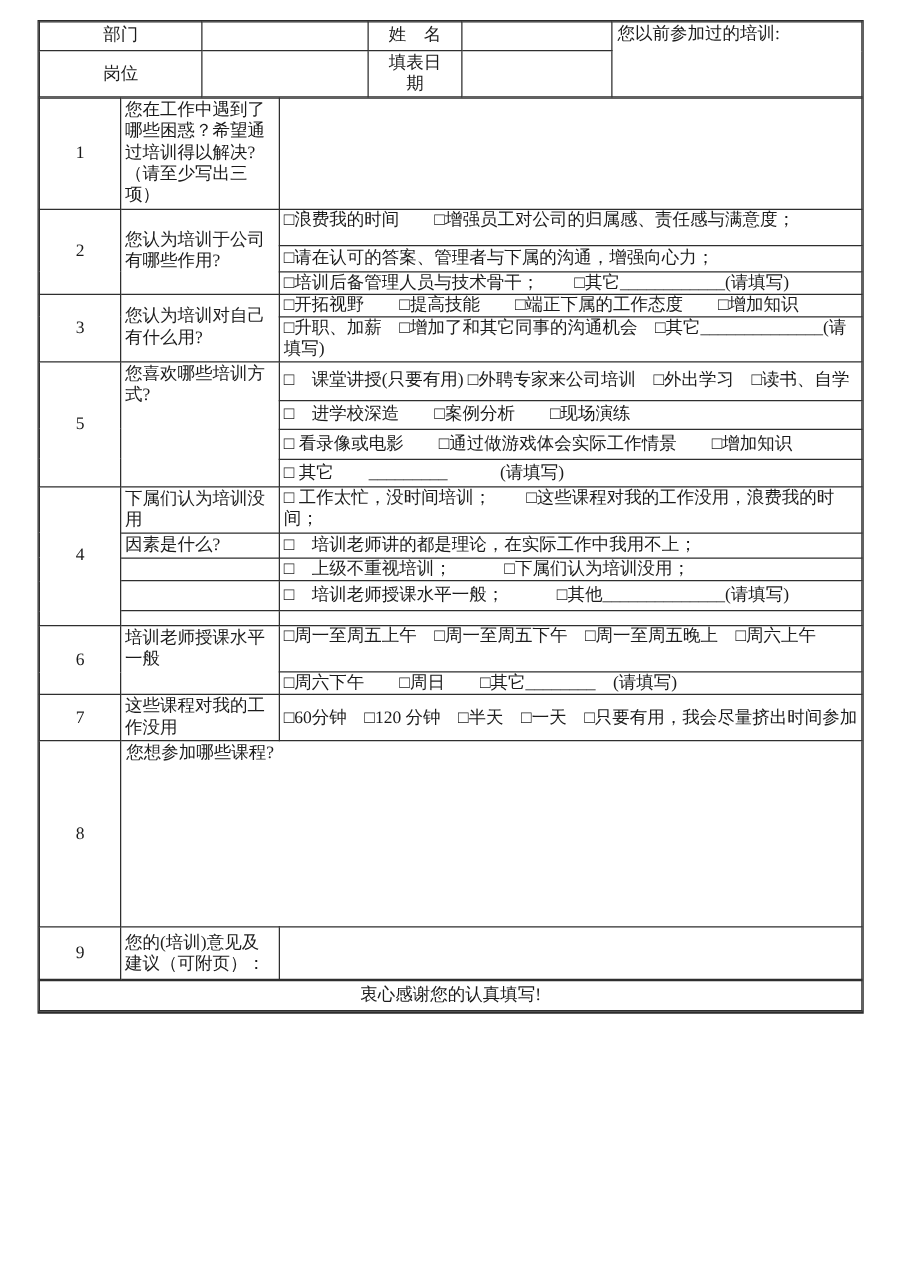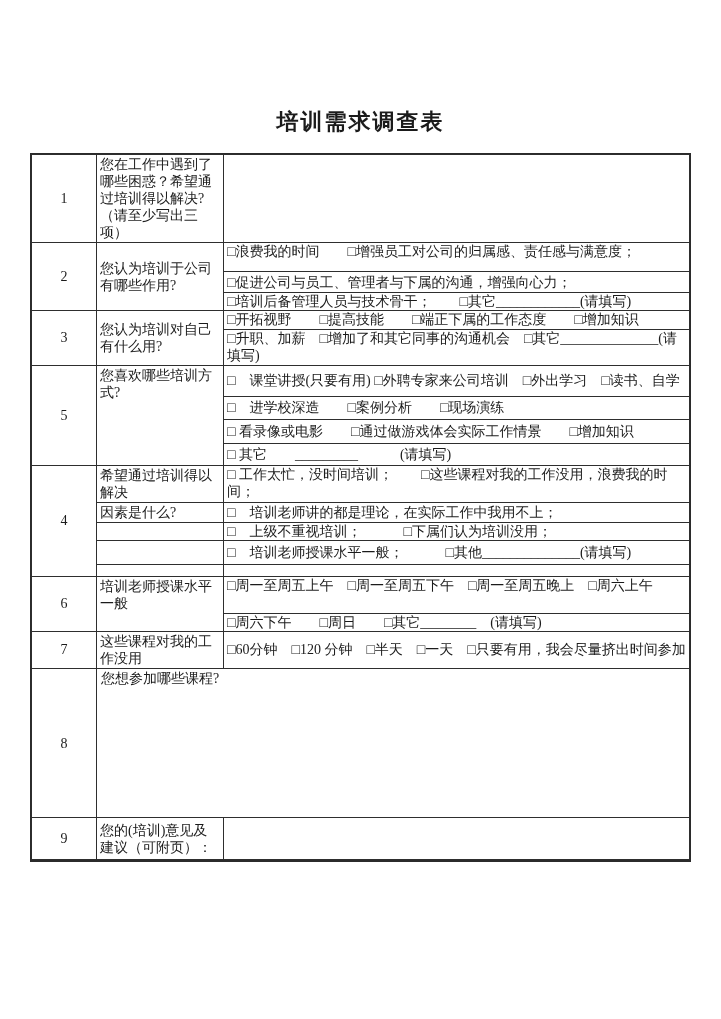--- a/index.html
+++ b/index.html
@@ -35,24 +35,51 @@
   .opt { padding:0 2px 0 3px; }
   .note-cell { padding:1px 4px; }
   .wrap3 { display:block; width:3em; margin:0 auto; text-align:center; }
   .footer-cell { text-align:center; }
   .prev-cell { vertical-align:top; }
 </style>
 </head>
 <body>
 
 <div class="page">
-  <h1 class="title">培训需求调查表</h1>
 
   <div class="form">
 
+    <table>
+      <colgroup>
+        <col style="width:130px">
+          <col style="width:133px">
+          <col style="width:75px">
+          <col style="width:120px">
+          <col>
+      </colgroup>
+      <tbody>
+          <tr style="height:23px">
+        <td class="center">部门</td>
+        <td></td>
+        <td class="center">姓　名</td>
+        <td></td>
+        <td class="prev-cell" rowspan="2">
+          <span>您以前参加过的培训:</span>
+        </td>
+      </tr>
+      <tr style="height:33px">
+        <td class="center">岗位</td>
+        <td></td>
+        <td class="center">
+              <span class="wrap3">填表日期</span>
+            </td>
+        <td></td>
+      </tr>
+    </tbody>
+      </table>
 
 
     <table>
       <colgroup>
         <col style="width:65px">
           <col style="width:127px">
           <col>
       </colgroup>
 
       <tbody>
@@ -61,21 +88,21 @@
         <td class="q top">您在工作中遇到了哪些困惑？希望通过培训得以解决?（请至少写出三项）</td>
         <td></td>
       </tr>
 
       <tr style="height:29px">
         <td class="num" rowspan="3">2</td>
         <td class="q mid" rowspan="3">您认为培训于公司有哪些作用?</td>
         <td class="opt top">□浪费我的时间　　□增强员工对公司的归属感、责任感与满意度；</td>
       </tr>
       <tr style="height:21px">
-        <td class="opt">□促进公司与员工、管理者与下属的沟通，增强向心力；</td>
+        <td class="opt">□请在认可的答案、管理者与下属的沟通，增强向心力；</td>
       </tr>
       <tr style="height:15px">
         <td class="opt">□培训后备管理人员与技术骨干；　　□其它____________(请填写)</td>
       </tr>
 
       <tr style="height:17px">
         <td class="num" rowspan="2">3</td>
         <td class="q mid" rowspan="2">您认为培训对自己有什么用?</td>
         <td class="opt">□开拓视野　　□提高技能　　□端正下属的工作态度　　□增加知识</td>
       </tr>
@@ -93,21 +120,21 @@
       </tr>
       <tr style="height:24px">
         <td class="opt">□ 看录像或电影　　□通过做游戏体会实际工作情景　　□增加知识</td>
       </tr>
       <tr style="height:22px">
         <td class="opt">□ 其它　　_________　　　(请填写)</td>
       </tr>
 
       <tr style="height:33px">
         <td class="num" rowspan="5">4</td>
-        <td class="q top">希望通过培训得以解决</td>
+        <td class="q top">下属们认为培训没用</td>
         <td class="opt top">□ 工作太忙，没时间培训；　　□这些课程对我的工作没用，浪费我的时间；</td>
       </tr>
       <tr style="height:19px">
         <td class="q">因素是什么?</td>
         <td class="opt">□　培训老师讲的都是理论，在实际工作中我用不上；</td>
       </tr>
       <tr style="height:17px">
         <td class="q"></td>
         <td class="opt">□　上级不重视培训；　　　□下属们认为培训没用；</td>
       </tr>
@@ -143,15 +170,22 @@
       </tr>
 
       <tr style="height:42px">
         <td class="num">9</td>
         <td class="q mid">您的(培训)意见及建议（可附页）：</td>
         <td></td>
       </tr>
     </tbody>
       </table>
 
+    <table>
+      <tbody>
+          <tr style="height:24px">
+        <td class="footer-cell">衷心感谢您的认真填写!</td>
+      </tr>
+    </tbody>
+      </table>
 
   </div>
 </div>
 
 </body></html>

